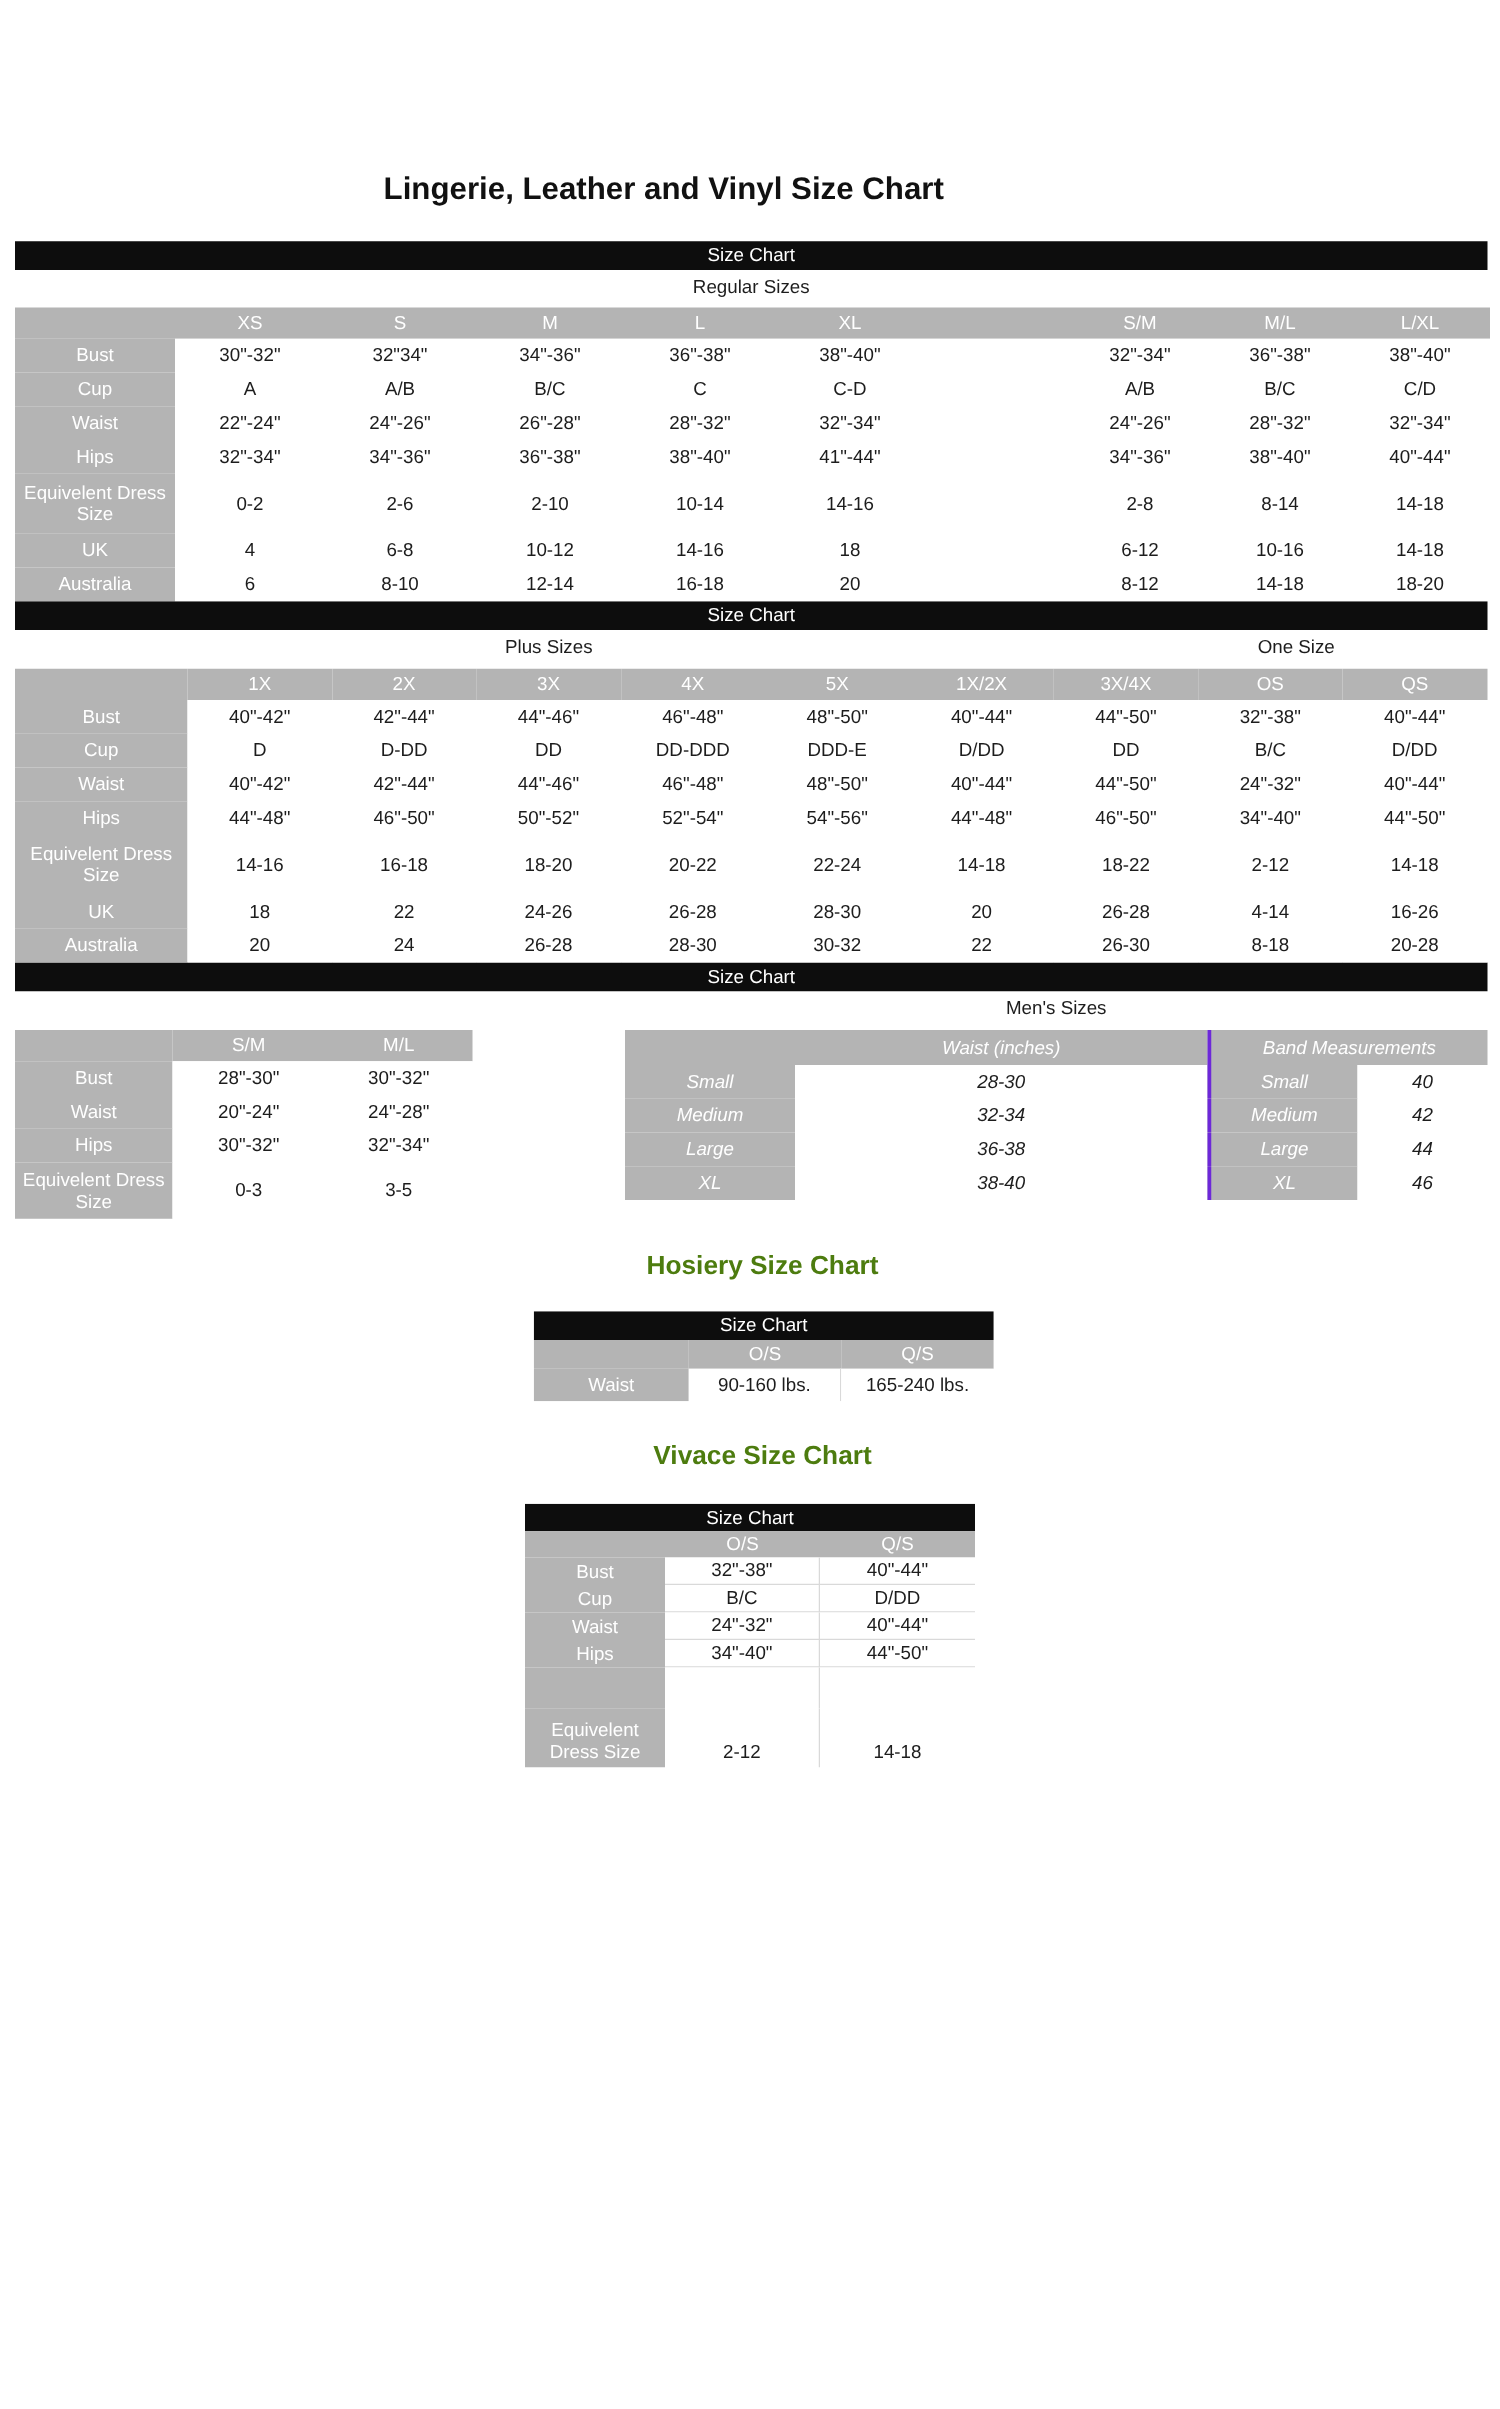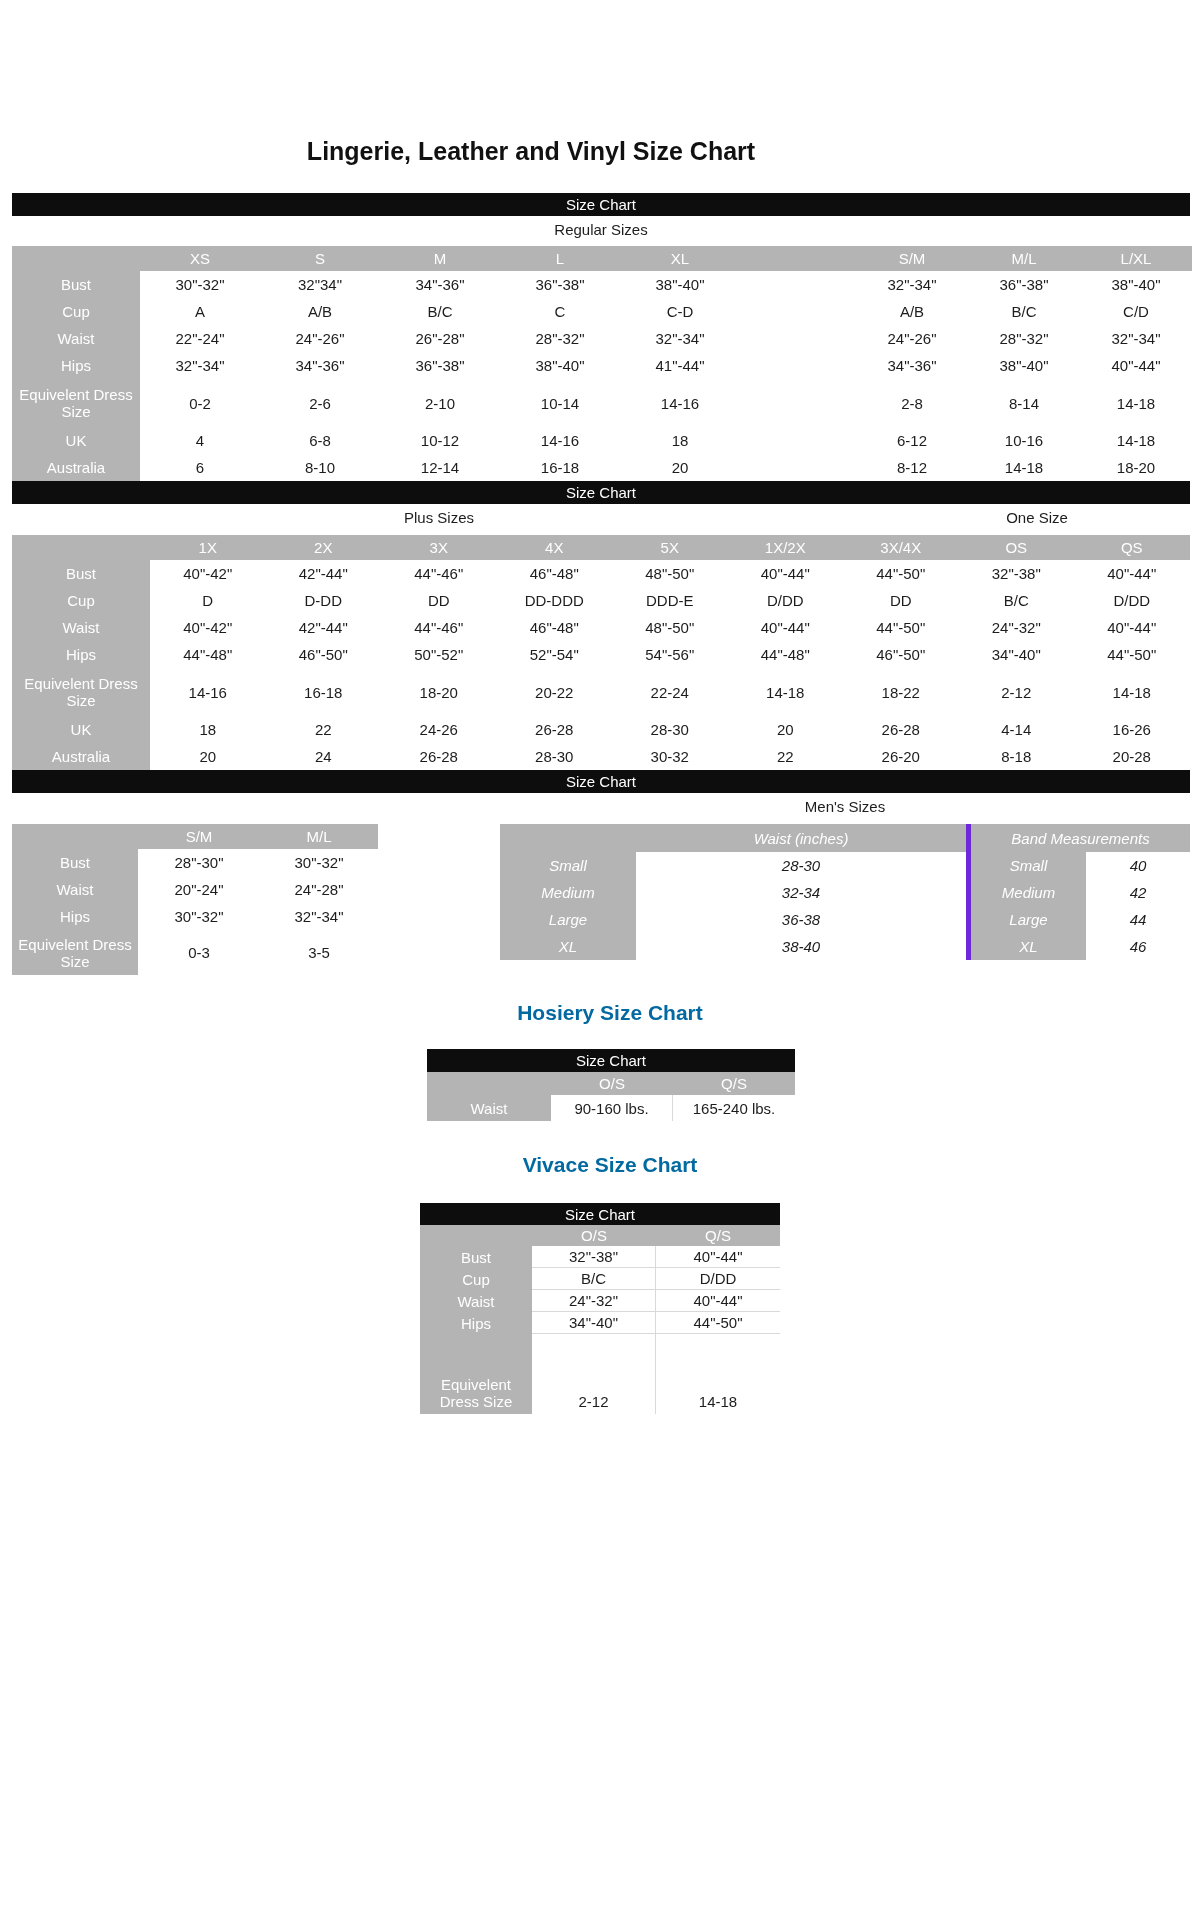--- a/index.html
+++ b/index.html
@@ -40,24 +40,24 @@
   #plus-table{margin-top:4px;}
   #plus-table .t-row{grid-template-columns:138px repeat(9,115.5px);}
   .bottom-tables{display:flex;margin-top:4px;}
   #junior-table{width:366px;}
   #junior-table .t-row{grid-template-columns:126px 122px 118px;}
   #junior-table .t-row.tall{height:45px;}
   .bottom-spacer{width:122px;}
   #mens-table{width:690px;font-style:italic;}
   #mens-table .t-row{grid-template-columns:136px 330px 120px 104px;}
   #mens-table .t-row.hdr{height:28px;}
-  .bandgap{border-left:5px solid #6d28d9;}
+  .bandgap{border-left:3px solid #6d28d9;}
   .sub-title{
     margin:0;margin-left:20px;width:1180px;text-align:center;
-    font-size:21px;font-weight:bold;line-height:28px;color:#0369a1;
+    font-size:21px;font-weight:bold;line-height:28px;color:#4d7c0f;
   }
   #hosiery-title{padding-top:24px;}
   #vivace-title{padding-top:30px;}
   .mini-chart{overflow:hidden;}
   #hosiery-chart{margin:22px 0 0 427px;width:368px;}
   #hosiery-chart .black-bar{height:23px;}
   #hosiery-chart .t-row{grid-template-columns:124px 122px 122px;height:26px;}
   #hosiery-chart .t-row.hdr{height:23px;}
   #vivace-chart{margin:24px 0 0 420px;width:360px;}
   #vivace-chart .black-bar{height:22px;}
@@ -267,21 +267,21 @@
         <div class="cell valc">16-26</div>
       </div>
       <div class="t-row">
         <div class="cell lblc">Australia</div>
         <div class="cell valc">20</div>
         <div class="cell valc">24</div>
         <div class="cell valc">26-28</div>
         <div class="cell valc">28-30</div>
         <div class="cell valc">30-32</div>
         <div class="cell valc">22</div>
-        <div class="cell valc">26-20</div>
+        <div class="cell valc">26-30</div>
         <div class="cell valc">8-18</div>
         <div class="cell valc">20-28</div>
       </div>
     </div>
 
   <div class="black-bar">Size Chart</div>
   <div class="split-label-row">
     <span class="lbl-mens">Men's Sizes</span>
   </div>
   <div class="bottom-tables">

